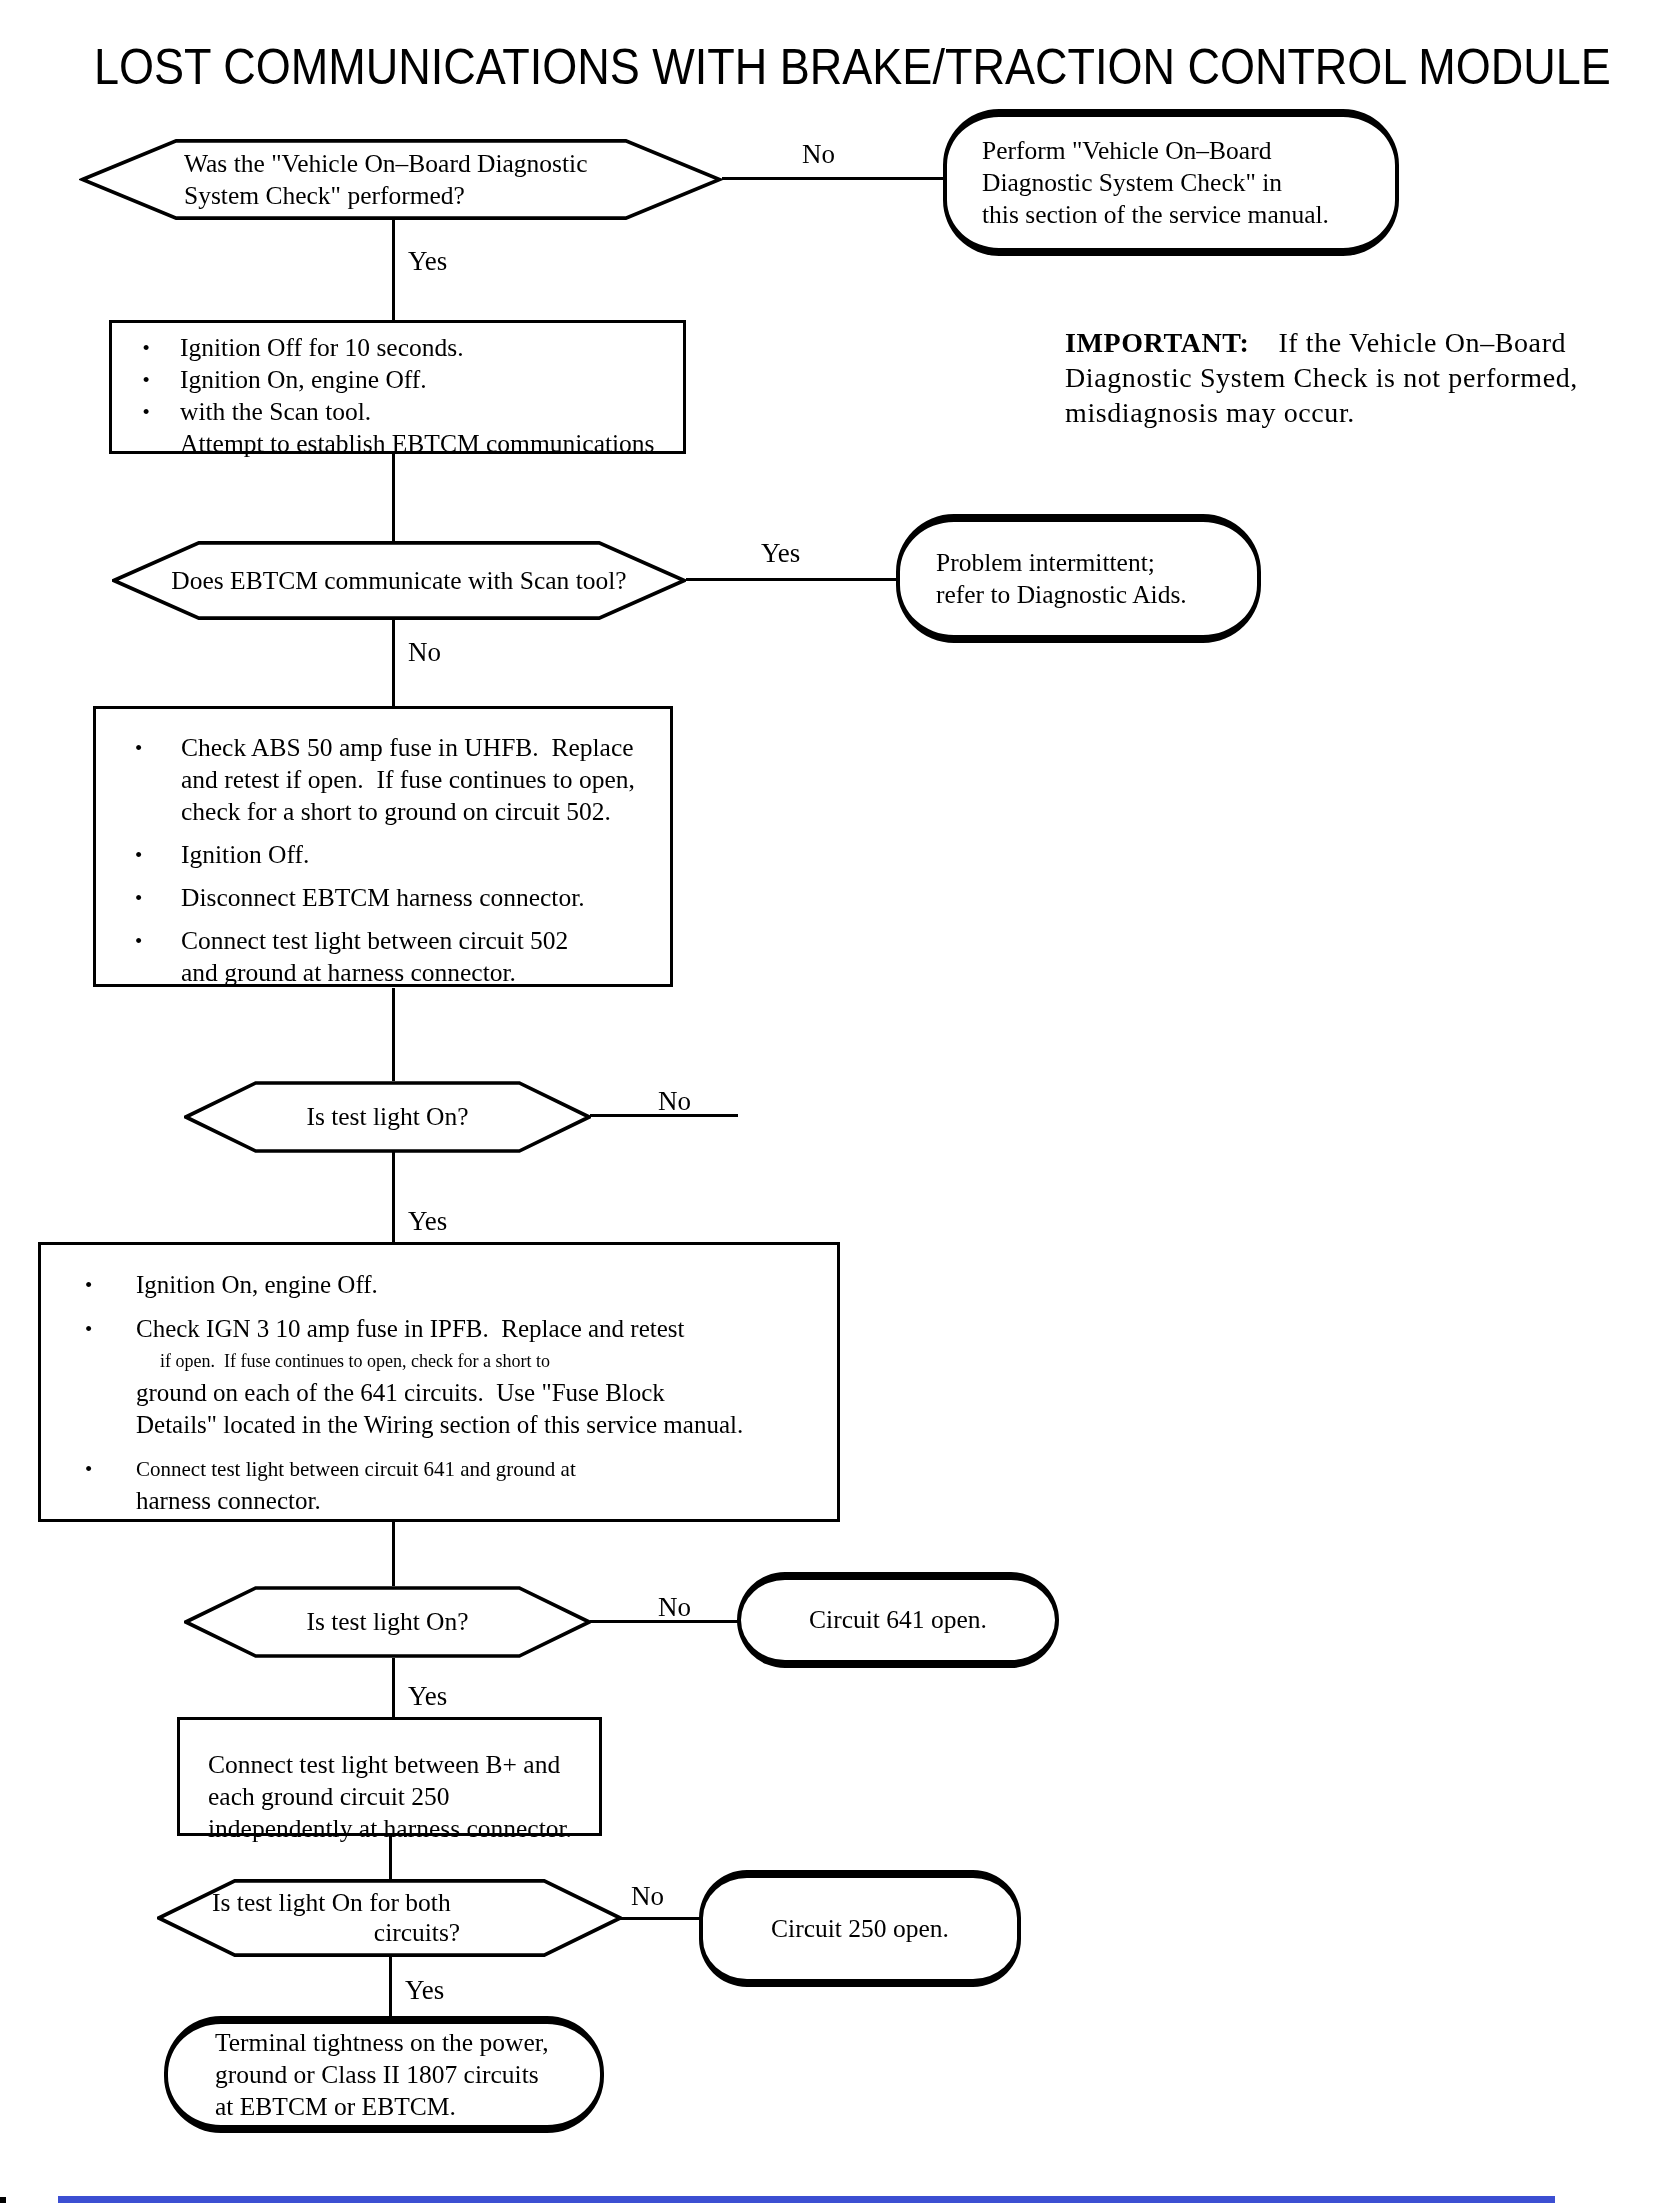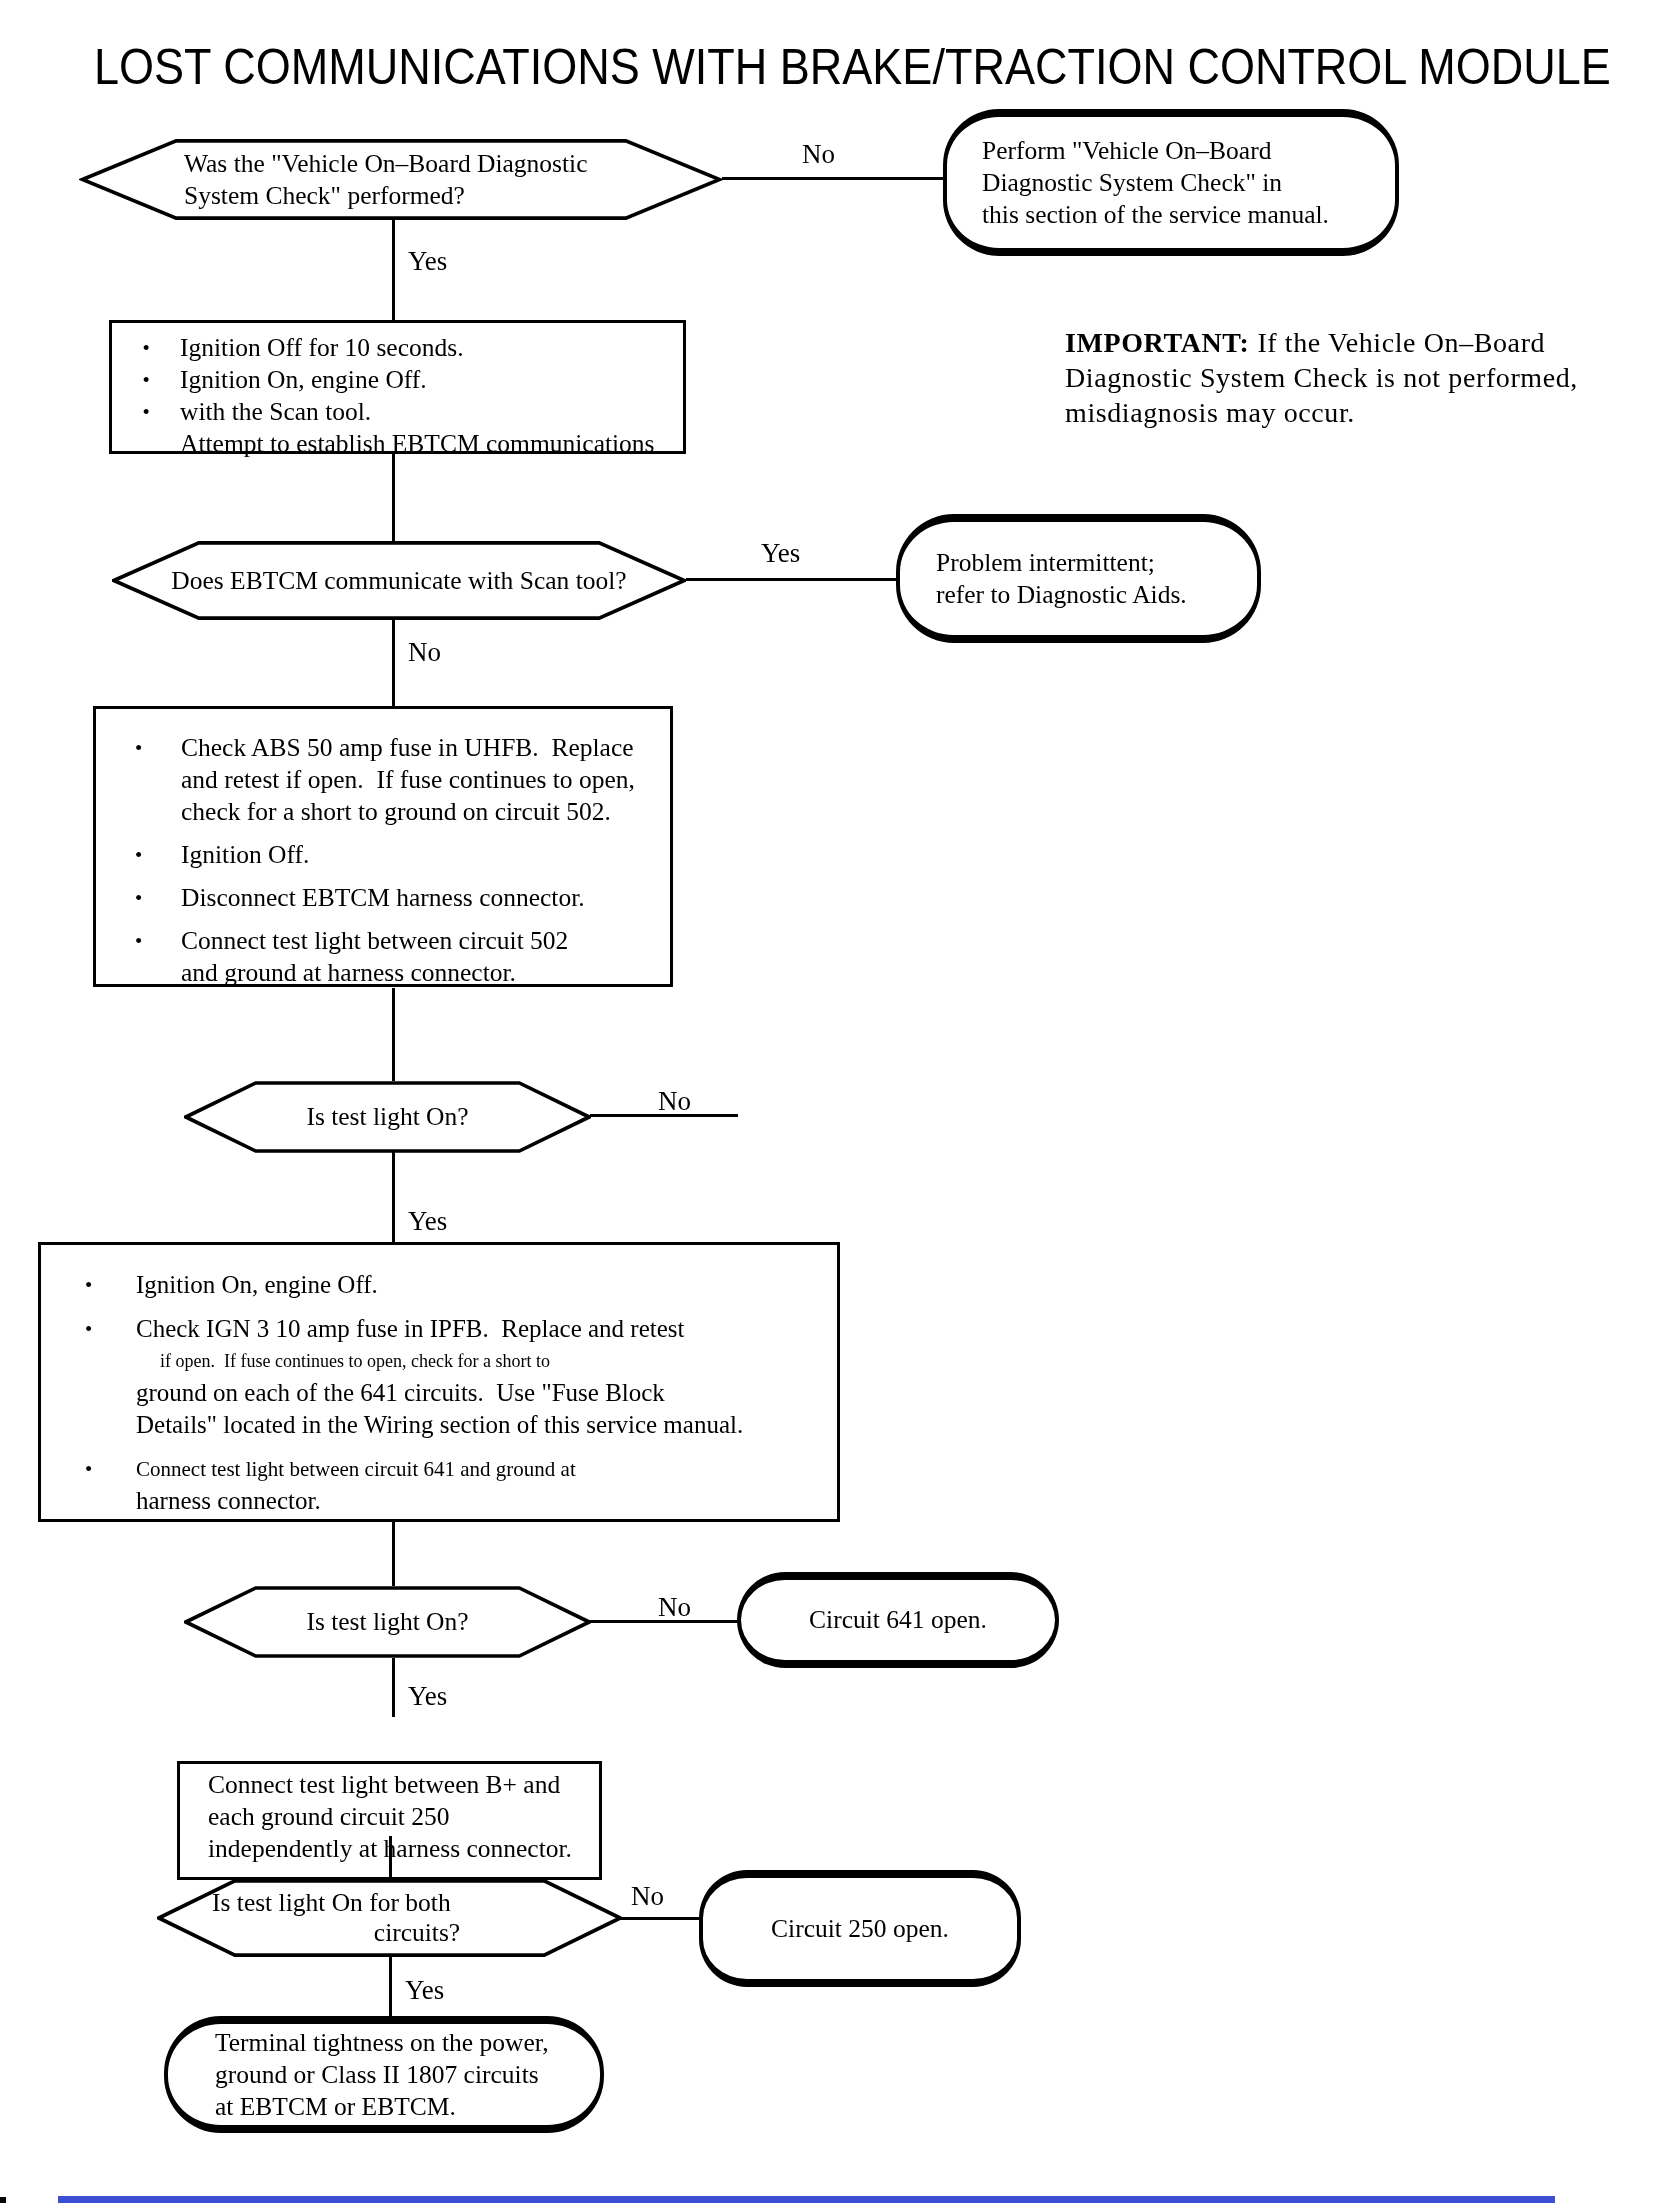--- a/index.html
+++ b/index.html
@@ -21,21 +21,21 @@
              justify-content:center; }
   .lineV { width:3px; background:#000; }
   .lineH { height:3px; background:#000; }
   .hexwrap { }
   .hexwrap svg { position:absolute; left:0; top:0; }
   .hextext { position:absolute; left:0; top:0; right:0; bottom:0;
              display:flex; flex-direction:column; justify-content:center; }
   .bul { display:flex; }
   .dot { flex:0 0 auto; font-size:20.7px; line-height:32px; text-align:center; }
   .important { font-size:28px; line-height:35px; letter-spacing:0.6px; }
-  .important .implabel { font-weight:700; margin-right:8px; }
+  .important .implabel { font-weight:700; margin-right:29px; }
   .accentbar { background:#3c4fd2; }
   .nib { background:#000; }
 </style>
 </head>
 <body>
 
 <div id="page">
 
   <div class="abs title" style="left:94px; top:38px;">LOST COMMUNICATIONS WITH BRAKE/TRACTION CONTROL MODULE</div>
 
@@ -192,21 +192,21 @@
 
   <div class="abs lineH" style="left:590px; top:1620px; width:148px;"></div>
   <div class="abs lbl" style="left:658px; top:1594px;">No</div>
   <div class="abs bubble" style="left:737px; top:1572px; width:322px; height:96px; border-radius:48px; align-items:center;">
     <div class="txt">Circuit 641 open.</div>
   </div>
 
   <div class="abs lineV" style="left:392px; top:1658px; height:59px;"></div>
   <div class="abs lbl" style="left:408px; top:1683px;">Yes</div>
 
-  <div class="abs procbox" style="left:177px; top:1717px; width:425px; height:119px; padding:5px 0 0 28px;margin-top:44px;">
+  <div class="abs procbox" style="left:177px; top:1717px; width:425px; height:119px; padding:29px 0 0 28px;">
     <div class="txt">Connect test light between B+ and</div>
     <div class="txt">each ground circuit 250</div>
     <div class="txt">independently at harness connector.</div>
   </div>
 
   <div class="abs lineV" style="left:389px; top:1836px; height:44px;"></div>
 
   <div class="abs hexwrap" style="left:157px; top:1879px; width:465px; height:78px;">
     <svg width="465" height="78" viewBox="0 0 765 128">
       <polygon points="3,64 128,3 637,3 762,64 637,125 128,125" fill="#fff" stroke="#000" stroke-width="6"></polygon>

